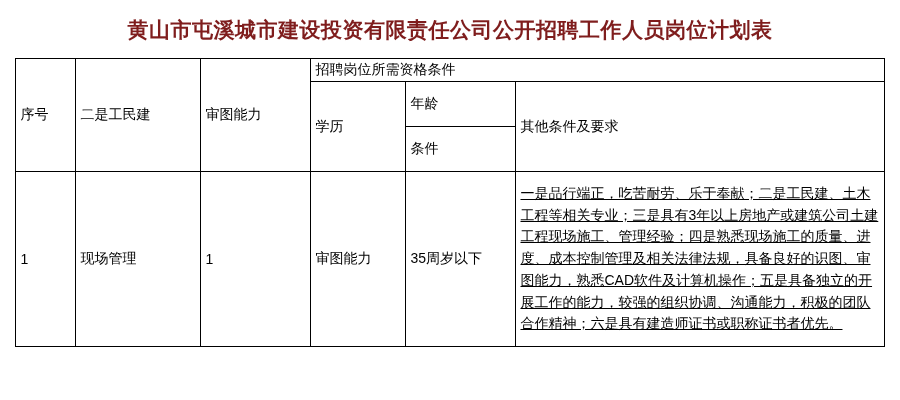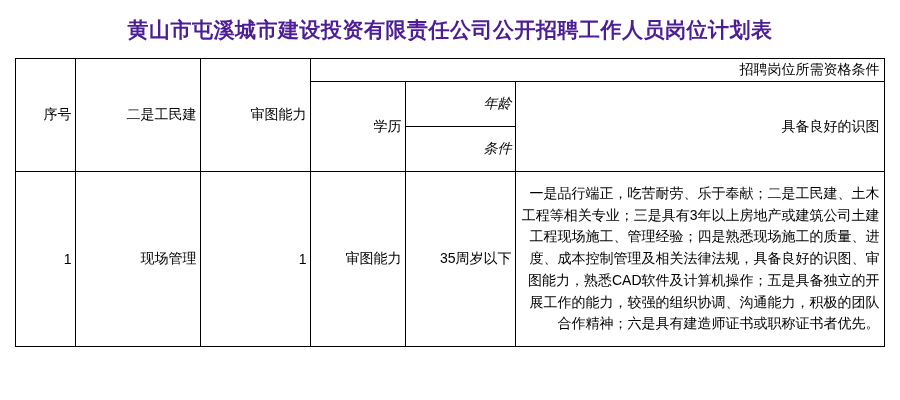--- a/index.html
+++ b/index.html
@@ -14,37 +14,37 @@
     width: 900px;
     height: 400px;
     position: relative;
     box-sizing: border-box;
     background: #ffffff;
   }
   .doc-title {
     text-align: center;
     font-size: 21px;
     font-weight: bold;
-    color: #4c1d95;
+    color: #7f1d1d;
     letter-spacing: 0.5px;
     padding-top: 16px;
     padding-bottom: 14px;
     font-family: Liberation Mono, monospace;
   }
   table.plan {
     border-collapse: collapse;
     width: 868px;
     margin: 0 auto;
     table-layout: fixed;
   }
   table.plan td, table.plan th {
     border: 1px solid #000000;
     padding: 2px 4px;
     vertical-align: middle;
-    text-align: right;
+    text-align: left;
     font-size: 14px;
     color: #000000;
     font-weight: normal;
   }
   th.hdr {
     font-weight: bold;
     font-size: 15px;
   }
   th.hdr-sm {
     font-weight: bold;
@@ -61,25 +61,25 @@
     height: 170px;
   }
   td.desc {
     text-align: left;
     vertical-align: top;
     line-height: 1.55;
     font-size: 13.5px;
     padding: 10px 8px 8px 8px;
     text-justify: inter-ideograph;
     text-align: justify;
+    text-decoration: underline;
   }
   .stack-cell {
     padding: 0;
     height: 40px;
-    font-style: italic;
   }
 </style>
 </head>
 <body>
 
 <div class="page">
 
   <div class="doc-title">黄山市屯溪城市建设投资有限责任公司公开招聘工作人员岗位计划表</div>
 
   <table class="plan">
@@ -94,21 +94,21 @@
     <thead>
       <tr>
         <th class="hdr" rowspan="3">序号</th>
         <th class="hdr" rowspan="3">二是工民建</th>
         <th class="hdr" rowspan="3">审图能力</th>
         <th class="hdr" colspan="3">招聘岗位所需资格条件</th>
       </tr>
       <tr>
         <th class="hdr" rowspan="2">学历</th>
         <th class="hdr-sm stack-cell">年龄</th>
-        <th class="hdr" rowspan="2">具备良好的识图</th>
+        <th class="hdr" rowspan="2">其他条件及要求</th>
       </tr>
       <tr>
         <th class="hdr-sm stack-cell">条件</th>
       </tr>
     </thead>
     <tbody>
       <tr>
         <td class="body-cell">1</td>
         <td class="body-cell">现场管理</td>
         <td class="body-cell">1</td>

